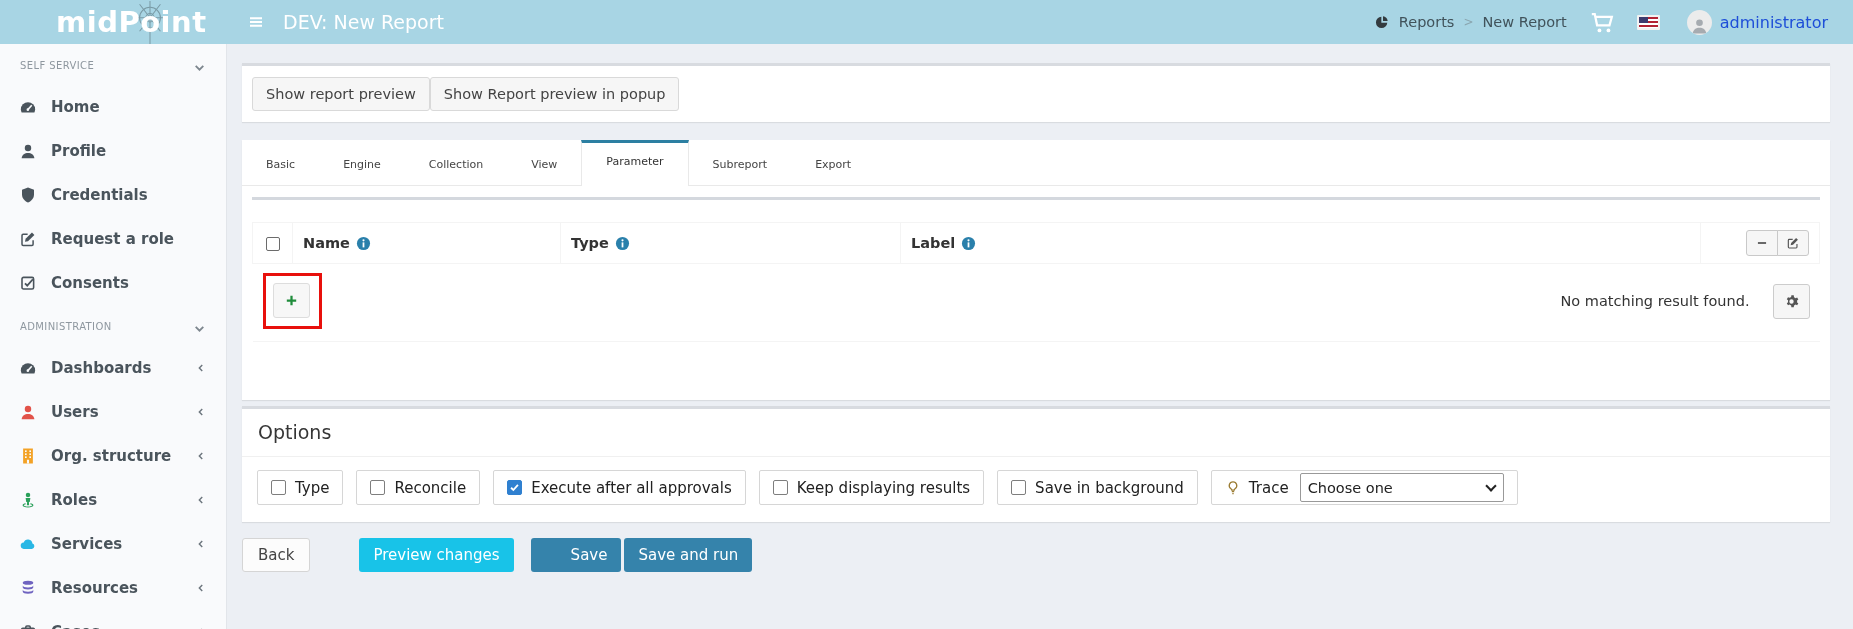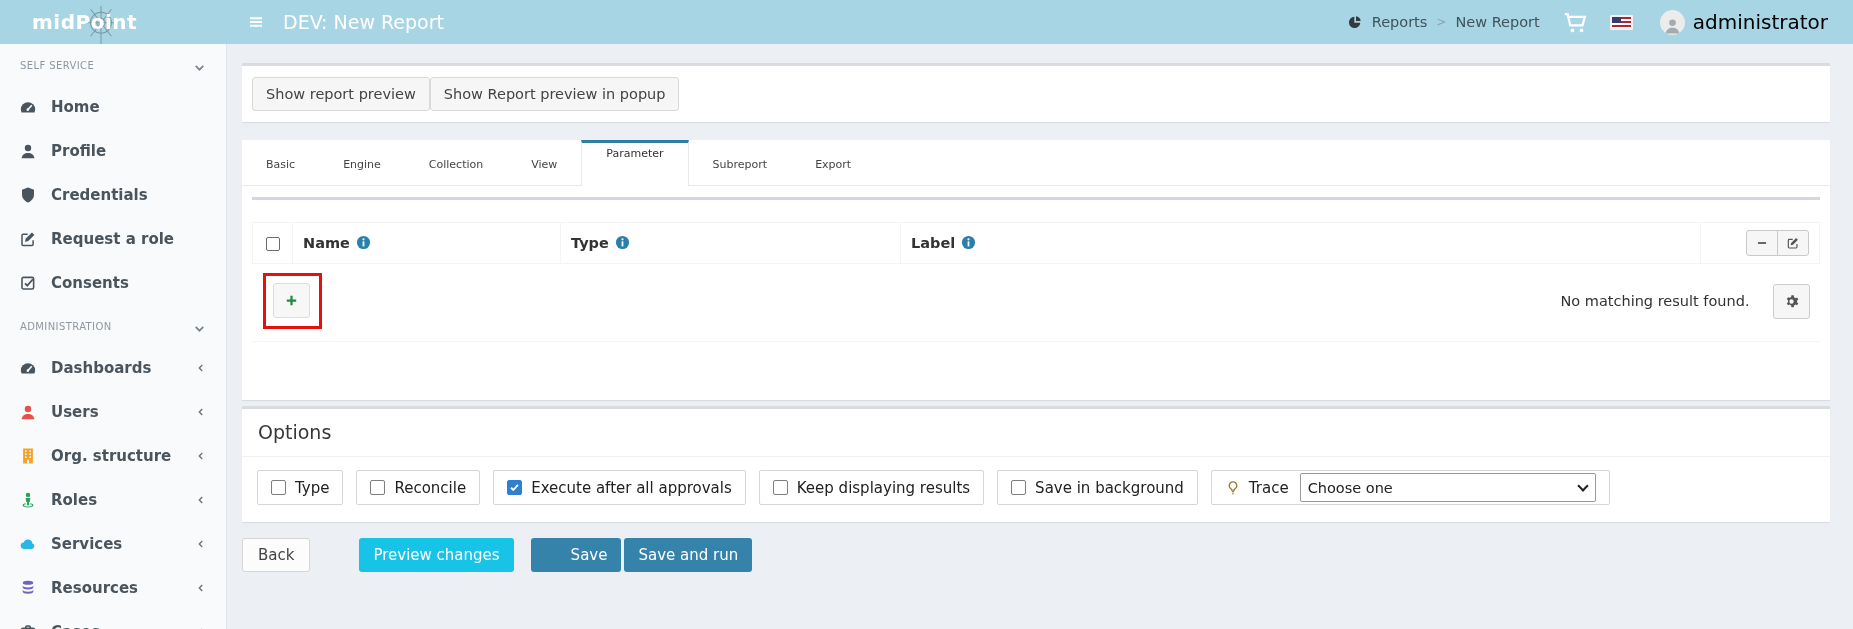--- a/index.html
+++ b/index.html
@@ -9,37 +9,37 @@
     background:#eceff4; color:#333; overflow:hidden; font-size:15px;
   }
   .viewport { position:relative; width:1853px; height:629px; overflow:hidden; }
 
   
   .topbar {
     position:absolute; top:0; left:0; right:0; height:44px;
     background:#a8d5e4; display:flex; align-items:center; color:#fff; z-index:30;
   }
   .logo-zone { width:227px; padding-left:32px; display:flex; align-items:center; position:relative; height:100%; overflow:hidden; }
-  .logo-text { font-size:20px; font-weight:bold; letter-spacing:.5px; position:relative; z-index:2; }
+  .logo-text { font-size:29px; font-weight:bold; letter-spacing:.5px; position:relative; z-index:2;margin-left:24px; }
   .logo-o { position:relative; display:inline-block; }
   .logo-gear { position:absolute; left:-11px; top:-6px; width:42px; height:50px; z-index:-1; opacity:.8; color:#6e8c96; }
   .hamburger { width:30px; height:30px; margin-left:14px; color:#fff; cursor:pointer; display:flex; align-items:center; }
   .hamburger span { width:18px; height:18px; display:block; margin:auto; }
   .page-title { font-size:19px; margin-left:12px; font-weight:400; white-space:nowrap; }
   .topbar-right { margin-left:auto; display:flex; align-items:center; padding-right:25px; }
   .breadcrumb { display:flex; align-items:center; gap:9px; color:#41535b; font-size:14.5px; }
   .breadcrumb .bc-icon { width:16px; height:16px; color:#333b3f; }
   .bc-sep { color:#8aa6b0; font-size:12px; }
   .cart-icon { width:27px; height:27px; color:#fff; margin-left:22px; cursor:pointer; }
   .flag { width:23px; height:15px; margin-left:21px; position:relative; border:2px solid #f2f2f2; border-radius:1px;
           background:repeating-linear-gradient(#b22234 0 2px, #fff 2px 4px); cursor:pointer; }
   .flag::after { content:''; position:absolute; left:0; top:0; width:9px; height:6px; background:#3c3b6e; }
   .avatar { width:25px; height:25px; border-radius:50%; background:#ececec; margin-left:27px; overflow:hidden; display:flex; align-items:flex-end; justify-content:center; }
   .avatar span { width:19px; height:19px; color:#a6abb0; display:block; }
-  .username { margin-left:8px; font-size:20px; color:#000000; }
+  .username { margin-left:8px; font-size:16px; color:#1d4ed8; }
 
   
   .sidebar {
     position:absolute; top:44px; left:0; width:227px; bottom:0;
     background:#f9fafc; border-right:1px solid #e2e5ea; z-index:20; overflow:hidden;
   }
   .menu-section-label {
     height:41px; padding:16px 20px 0 20px; color:#8e979f; font-size:10px;
     letter-spacing:.4px; display:flex; justify-content:space-between; align-items:flex-start; cursor:pointer;
   }
@@ -58,28 +58,28 @@
     display:inline-block; background:#f6f6f6; border:1px solid #d9d9d9; border-radius:3px;
     color:#444; font-size:14.5px; padding:8px 13px; cursor:pointer;
     font-family:inherit;
   }
 
   
   .tabs-card { border-top:none; margin-bottom:6px; }
   .tab-strip { display:flex; border-bottom:1px solid #e9e9e9; background:#fff; }
   .tab { padding:15px 24px 14px; font-size:11px; color:#454545; cursor:pointer; border-top:3px solid transparent; }
   .tab.active { border-top:3px solid #2c7fa2; border-left:1px solid #e9e9e9; border-right:1px solid #e9e9e9;
-    margin-bottom:-1px; background:#fff; padding-top:4px; color:#333; }
+    margin-bottom:-1px; background:#fff; padding-top:12px; color:#333; }
   .tab-panel { padding:11px 10px 58px; }
   .table-box { border-top:3px solid #d4d8de; }
 
   table.params-table { width:100%; border-collapse:collapse; margin-top:22px; }
   .params-table th { border:1px solid #f4f4f4; padding:7px 10px; text-align:left; font-size:14.5px; color:#333; font-weight:bold; }
   .params-table td { border-bottom:1px solid #f4f4f4; padding:9px 10px 12px; vertical-align:middle; }
-  .th-flex { display:flex; align-items:flex-start; gap:6px; }
+  .th-flex { display:flex; align-items:center; gap:6px; }
   .info-ic { width:15px; height:15px; color:#2a80ab; display:inline-block; cursor:pointer; }
   .hdr-cb { width:14px; height:14px; border:1.5px solid #6b6b6b; border-radius:2px; background:#fff; cursor:pointer; margin:2px auto 0; }
   .btn-group { display:inline-flex; float:right; }
   .bg-btn { width:32px; height:26px; display:flex; align-items:center; justify-content:center;
     background:#f6f6f6; border:1px solid #c9c9c9; color:#555; cursor:pointer; }
   .bg-btn + .bg-btn { margin-left:-1px; }
   .bg-btn:first-child { border-radius:3px 0 0 3px; }
   .bg-btn:last-child { border-radius:0 3px 3px 0; }
   .bg-btn span { width:14px; height:14px; display:block; }
 
@@ -99,21 +99,21 @@
   .options-body { padding:13px 15px 17px; display:flex; align-items:center; gap:13px; }
   .opt-box { display:flex; align-items:center; gap:9px; border:1px solid #d6d6d6; border-radius:2px;
     background:#fff; padding:7px 13px; font-size:15px; color:#222; cursor:pointer; height:35px; }
   .cb { width:15px; height:15px; border:1.5px solid #7e7e7e; border-radius:2px; background:#fff; flex:0 0 15px;
     display:flex; align-items:center; justify-content:center; cursor:pointer; }
   .cb.checked { background:#2f80d0; border-color:#2f80d0; }
   .cb svg { width:11px; height:11px; }
   .trace-box { gap:8px; }
   .bulb-ic { width:16px; height:16px; color:#9b7c33; }
   .select-wrap { position:relative; margin-left:3px; }
-  .trace-select { width:296px; height:29px; font-size:14.5px; font-family:inherit; color:#222;
+  .trace-select { width:204px; height:29px; font-size:14.5px; font-family:inherit; color:#222;
     border:1px solid #999; border-radius:2px; padding:3px 26px 3px 7px; background:#fff;
     -webkit-appearance:none; appearance:none; cursor:pointer; }
   .select-chevron { position:absolute; right:9px; top:9px; width:8px; height:8px; pointer-events:none;
     border-right:2px solid #222; border-bottom:2px solid #222; transform:rotate(45deg); }
 
   
   .footer-row { margin-top:16px; display:flex; align-items:center; }
   .btn { border:none; border-radius:3px; font-size:15px; padding:8px 14px; cursor:pointer; font-family:inherit; }
   .btn-back { background:#fcfcfc; border:1px solid #d5d5d5; color:#444; padding:7px 15px; }
   .btn-info { background:#18c3e8; color:#fff; margin-left:49px; }

